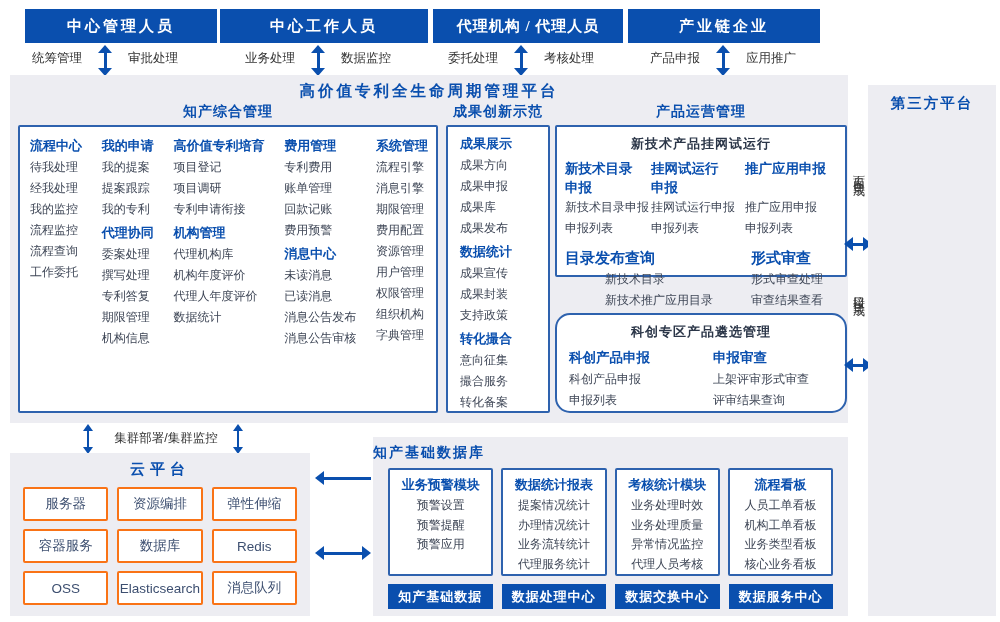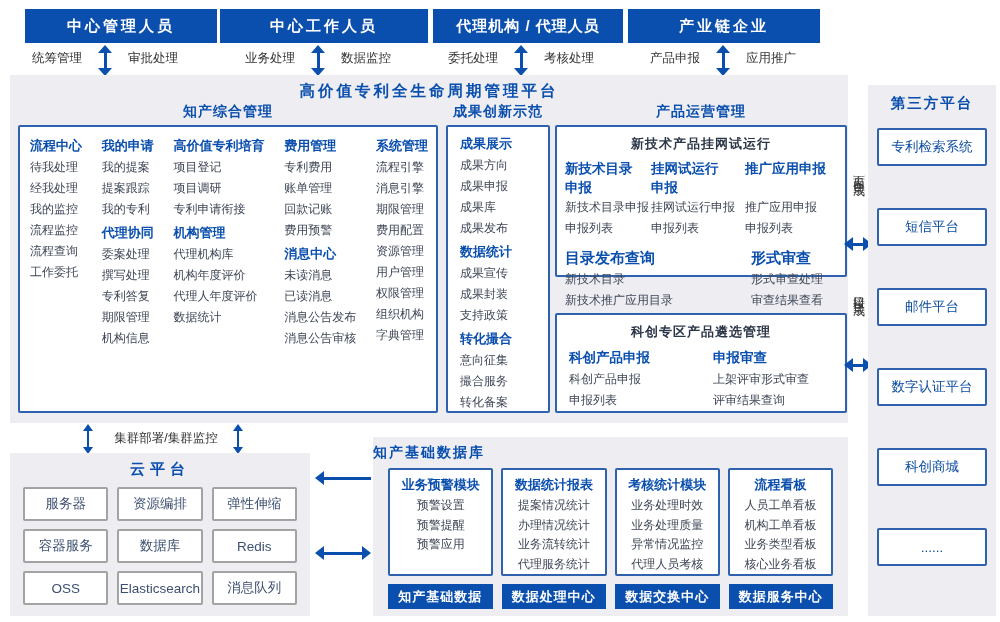--- a/index.html
+++ b/index.html
@@ -27,54 +27,54 @@
   #sec1-box { left:8px; top:50px; width:420px; height:288px; display:flex;
     justify-content:space-between; padding:6px 8px 0 10px; }
   .group-title { font-size:13px; font-weight:bold; color:#0a4fae; line-height:22px; margin-top:2px; }
   .menu-item { font-size:12px; color:#3e4656; line-height:21px; white-space:nowrap; }
 
   
   #sec2-box { left:436px; top:50px; width:104px; height:288px; padding:4px 0 0 12px; }
 
   
   #sec3-boxA { left:545px; top:50px; width:292px; height:152px; padding:7px 8px 0; }
-  #sec3-boxB { left:545px; top:238px; width:292px; height:100px; padding:7px 8px 0; }
+  #sec3-boxB { left:545px; top:238px; width:292px; height:100px; padding:7px 8px 0;border-radius:15px; }
   .subbox-head { text-align:center; font-size:13px; font-weight:bold; color:#2b3648;
     line-height:20px; letter-spacing:1px; }
   .po-row1 { display:flex; justify-content:space-between; margin-top:3px; }
   .po-row1 .group:nth-child(1){ width:86px; }
   .po-row1 .group:nth-child(2){ width:94px; }
   .po-row1 .group:nth-child(3){ width:92px; }
   .po-row1 .group:nth-child(-n+2) .group-title { width:72px; }
   .po-row1 .group-title { min-height:38px; line-height:19px; font-size:13.5px; margin-top:2px; }
   .po-row2 { display:flex; justify-content:space-between; margin-top:6px; }
   .po-row2 .group:nth-child(1){ width:186px; }
   .po-row2 .group:nth-child(2){ width:86px; }
   .po-row2 .group-title { font-size:15px; }
-  .group.inline .menu-item { display:inline-block; margin-right:12px; }
+  .group.inline .menu-item { display:inline-block; margin-right:12px;margin-left:40px; }
   .group.inline .menu-item:last-child { margin-right:0; }
   .sel-row { display:flex; margin-top:3px; }
   .sel-row .group:nth-child(1){ width:148px; padding-left:4px; }
   .sel-row .group:nth-child(2){ width:124px; }
   .sel-row .group-title { font-size:13.5px; }
 
   
   #third-panel { left:868px; top:85px; width:128px; height:531px; }
   .tp-title { text-align:center; padding-top:9px; font-weight:bold; font-size:14.5px;
     color:#0a4fae; letter-spacing:2px; }
   .tp-list { display:flex; flex-direction:column; align-items:center; gap:42px; margin-top:15px; }
   .tp-box { width:110px; height:38px; background:#fff; border:2px solid #2e62ae; border-radius:2px;
     display:flex; align-items:center; justify-content:center; font-size:13.5px; color:#0d4da0; }
 
   
   #cloud-panel { left:10px; top:453px; width:300px; height:163px; }
   .cloud-title { padding-top:7px; text-align:center; font-weight:bold; font-size:15px;
     color:#0a4fae; letter-spacing:5px; }
   .cloud-grid { display:grid; grid-template-columns:repeat(3,1fr); gap:8px 9px; padding:8px 13px 0; }
-  .cloud-box { height:34px; background:#fff; border:2px solid #a3a3a3; border-radius:2px;
+  .cloud-box { height:34px; background:#fff; border:2px solid #f97316; border-radius:2px;
     display:flex; align-items:center; justify-content:center; font-size:13.5px; color:#3d4f70; }
 
   
   #db-panel { left:373px; top:437px; width:475px; height:179px; }
   .db-title { padding-top:7px; text-align:left; font-weight:bold; font-size:14px;
     color:#0a4fae; letter-spacing:2px; }
   .db-modules { display:flex; gap:8px; padding:6px 15px 0; }
   .db-modules .group { flex:1; background:#fff; border:2px solid #2e62ae; border-radius:2px;
     min-height:102px; text-align:center; padding-top:4px; }
   .db-modules .group-title { margin-top:0; }
@@ -110,21 +110,21 @@
   .harrow.left-only::after { display:none; }
   .harrow.left-only .shaft { right:0; }
 </style>
 </head>
 <body>
 
 <div class="canvas">
 
   <div class="actor" style="left:25px;width:192px;">中心管理人员</div>
   <div class="actor" style="left:220px;width:208px;">中心工作人员</div>
-  <div class="actor" style="left:433px;width:190px;letter-spacing:1px;">代理机构 / 代理人员</div>
+  <div class="actor" style="left:433px;width:190px;letter-spacing:1px;font-family:Liberation Serif, serif;">代理机构 / 代理人员</div>
   <div class="actor" style="left:628px;width:192px;">产业链企业</div>
 
   <div class="actor-funcs" style="left:25px;width:160px;">
     <span>统筹管理</span>
     <span>审批处理</span>
   </div>
   <div class="actor-funcs" style="left:238px;width:160px;">
     <span>业务处理</span>
     <span>数据监控</span>
   </div>
@@ -302,28 +302,20 @@
   <div class="harrow" style="left:844px;top:237px;width:28px;">
       <span class="shaft"></span>
     </div>
   <div class="vtext" style="left:850px;top:286px;">接口集成</div>
   <div class="harrow" style="left:844px;top:358px;width:28px;">
       <span class="shaft"></span>
     </div>
 
   <div class="panel" id="third-panel">
     <div class="tp-title">第三方平台</div>
-    <div class="tp-list">
-        <div class="tp-box">专利检索系统</div>
-        <div class="tp-box">短信平台</div>
-        <div class="tp-box">邮件平台</div>
-        <div class="tp-box">数字认证平台</div>
-        <div class="tp-box">科创商城</div>
-        <div class="tp-box">......</div>
-      </div>
   </div>
 
   <div id="cluster-label">集群部署/集群监控</div>
   <div class="varrow thin" style="left:81px;top:424px;height:30px;">
       <span class="shaft"></span>
     </div>
   <div class="varrow thin" style="left:231px;top:424px;height:30px;">
       <span class="shaft"></span>
     </div>
 

